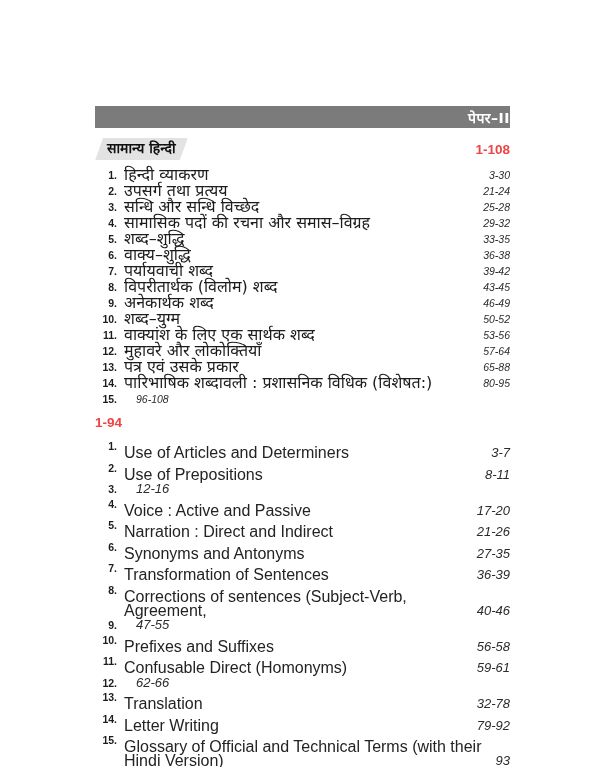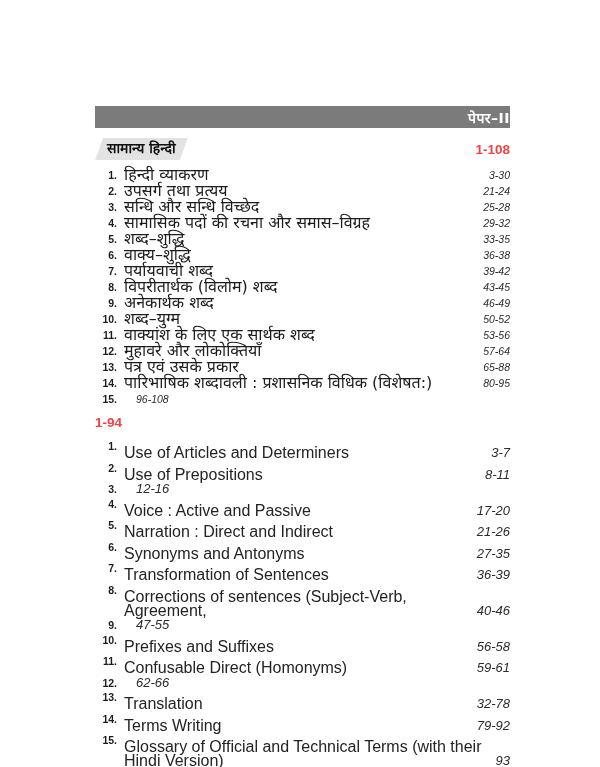--- a/index.html
+++ b/index.html
@@ -290,21 +290,21 @@
         <div class="row">
           <span class="num">13.</span>
           <div class="title-wrap">
             <span class="title">Translation</span>
           </div>
           <span class="pages">32-78</span>
         </div>
         <div class="row">
           <span class="num">14.</span>
           <div class="title-wrap">
-            <span class="title">Terms Writing</span>
+            <span class="title">Letter Writing</span>
           </div>
           <span class="pages">79-92</span>
         </div>
         <div class="row">
           <span class="num">15.</span>
           <div class="title-wrap">
             <span class="title">Glossary of Official and Technical Terms (with their Hindi Version)</span>
           </div>
           <span class="pages">93</span>
         </div>

